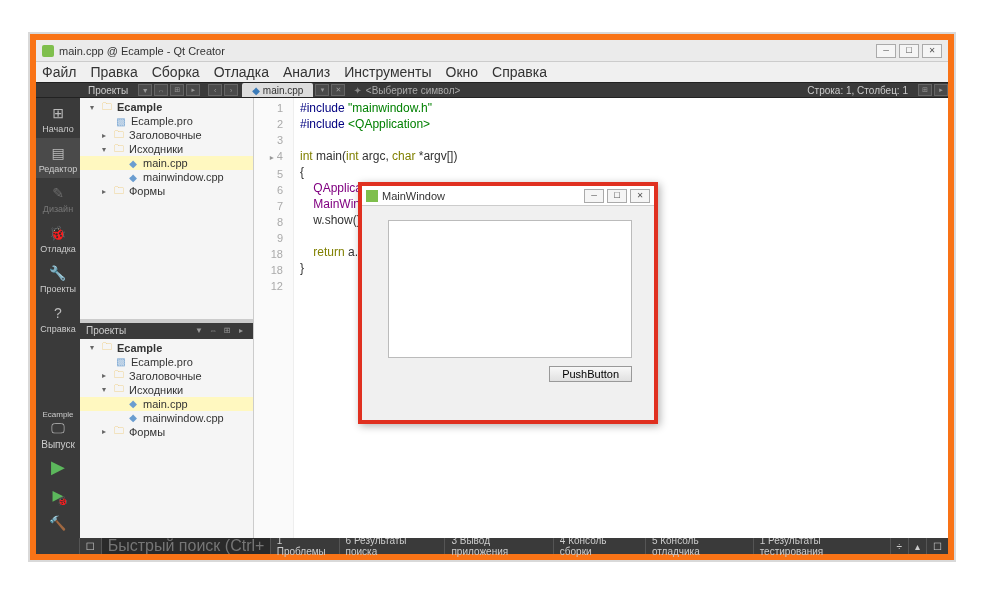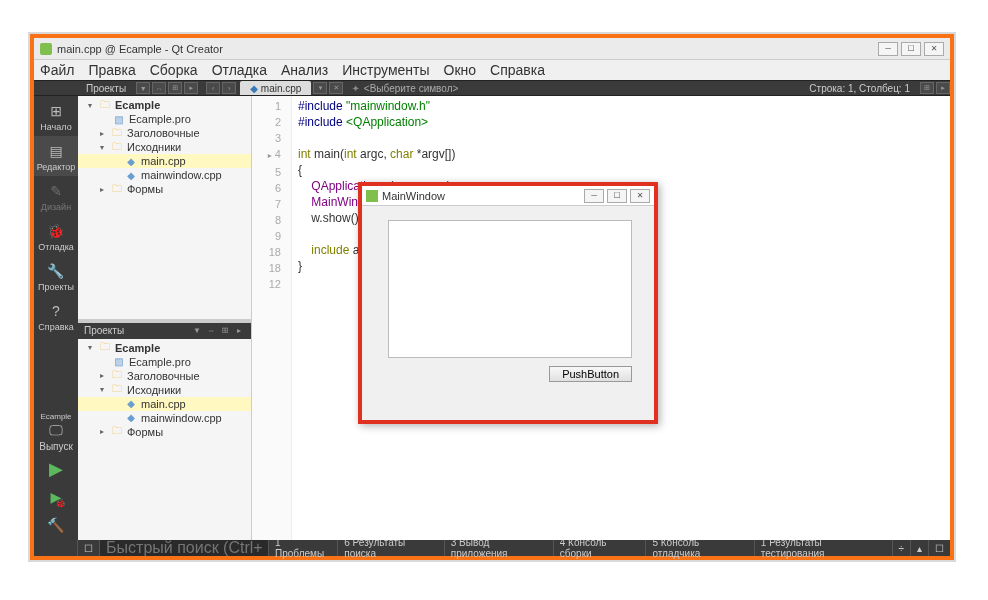--- a/index.html
+++ b/index.html
@@ -1,17 +1,17 @@
 <!DOCTYPE html>
 <html><head>
 <meta charset="utf-8">
 <style>
 * { box-sizing: border-box; margin: 0; padding: 0; font-family: "Segoe UI", Tahoma, sans-serif; }
 body { background: #fff; width: 988px; height: 600px; position: relative; overflow: hidden; }
-.outer { position: absolute; left: 30px; top: 34px; width: 924px; height: 526px; border: 4px solid #f97316; background: #ec4899; display: flex; flex-direction: column; }
+.outer { position: absolute; left: 30px; top: 34px; width: 924px; height: 526px; border: 6px solid #f97316; background: #ec4899; display: flex; flex-direction: column; }
 .titlebar { height: 22px; background: #ebebeb; display: flex; align-items: center; padding: 0 6px; border-bottom: 1px solid #ccc; font-size: 11px; color: #333; }
 .titlebar .qt-icon { width: 12px; height: 12px; background: #7fbf4d; border-radius: 2px; margin-right: 5px; }
 .titlebar .spacer { flex: 1; }
 .winbtn { width: 20px; height: 14px; border: 1px solid #aaa; background: #f5f5f5; margin-left: 3px; display: flex; align-items: center; justify-content: center; font-size: 8px; color: #555; cursor: pointer; }
 .menubar { height: 20px; background: #f0f0f0; display: flex; align-items: center; padding: 0 6px; font-size: 14px; color: #333; }
 .menubar span { margin-right: 14px; cursor: pointer; }
 .toolbar { height: 16px; background: #3a3a3a; border-top: 1px solid #222; border-bottom: 1px solid #222; display: flex; align-items: center; font-size: 10px; color: #ccc; }
 .tb-panel { background: #3a3a3a; padding: 0 8px; height: 100%; display: flex; align-items: center; }
 .tb-iconbtn { width: 14px; height: 12px; border: 1px solid #666; background: #4a4a4a; margin-left: 2px; cursor: pointer; font-size: 7px; display: flex; align-items: center; justify-content: center; color: #999; }
 .tab-file { background: #ddd; color: #333; padding: 0 10px; height: 14px; display: flex; align-items: center; margin-left: 4px; border-radius: 2px 2px 0 0; font-size: 10px; }
@@ -245,21 +245,21 @@
       </div>
       <div class="code"><span class="pre">#include</span> <span class="str">"mainwindow.h"</span>
 <span class="pre">#include</span> <span class="str">&lt;QApplication&gt;</span>
 
 <span class="kw">int</span> main(<span class="kw">int</span> argc, <span class="kw">char</span> *argv[])
 {
     <span class="typ">QApplication</span> a(argc, argv);
     <span class="typ">MainWindow</span> w;
     w.show();
 
-    <span class="kw">include</span> a.exec();
+    <span class="kw">return</span> a.exec();
 }
 </div>
     </div>
   </div>
 
   <div class="statusbar">
     <div style="width:44px"></div>
     <div class="sb-item">☐</div>
     <div class="sb-item" style="padding:0">
         <input class="sb-search" placeholder="Быстрый поиск (Ctrl+K)" style="">

